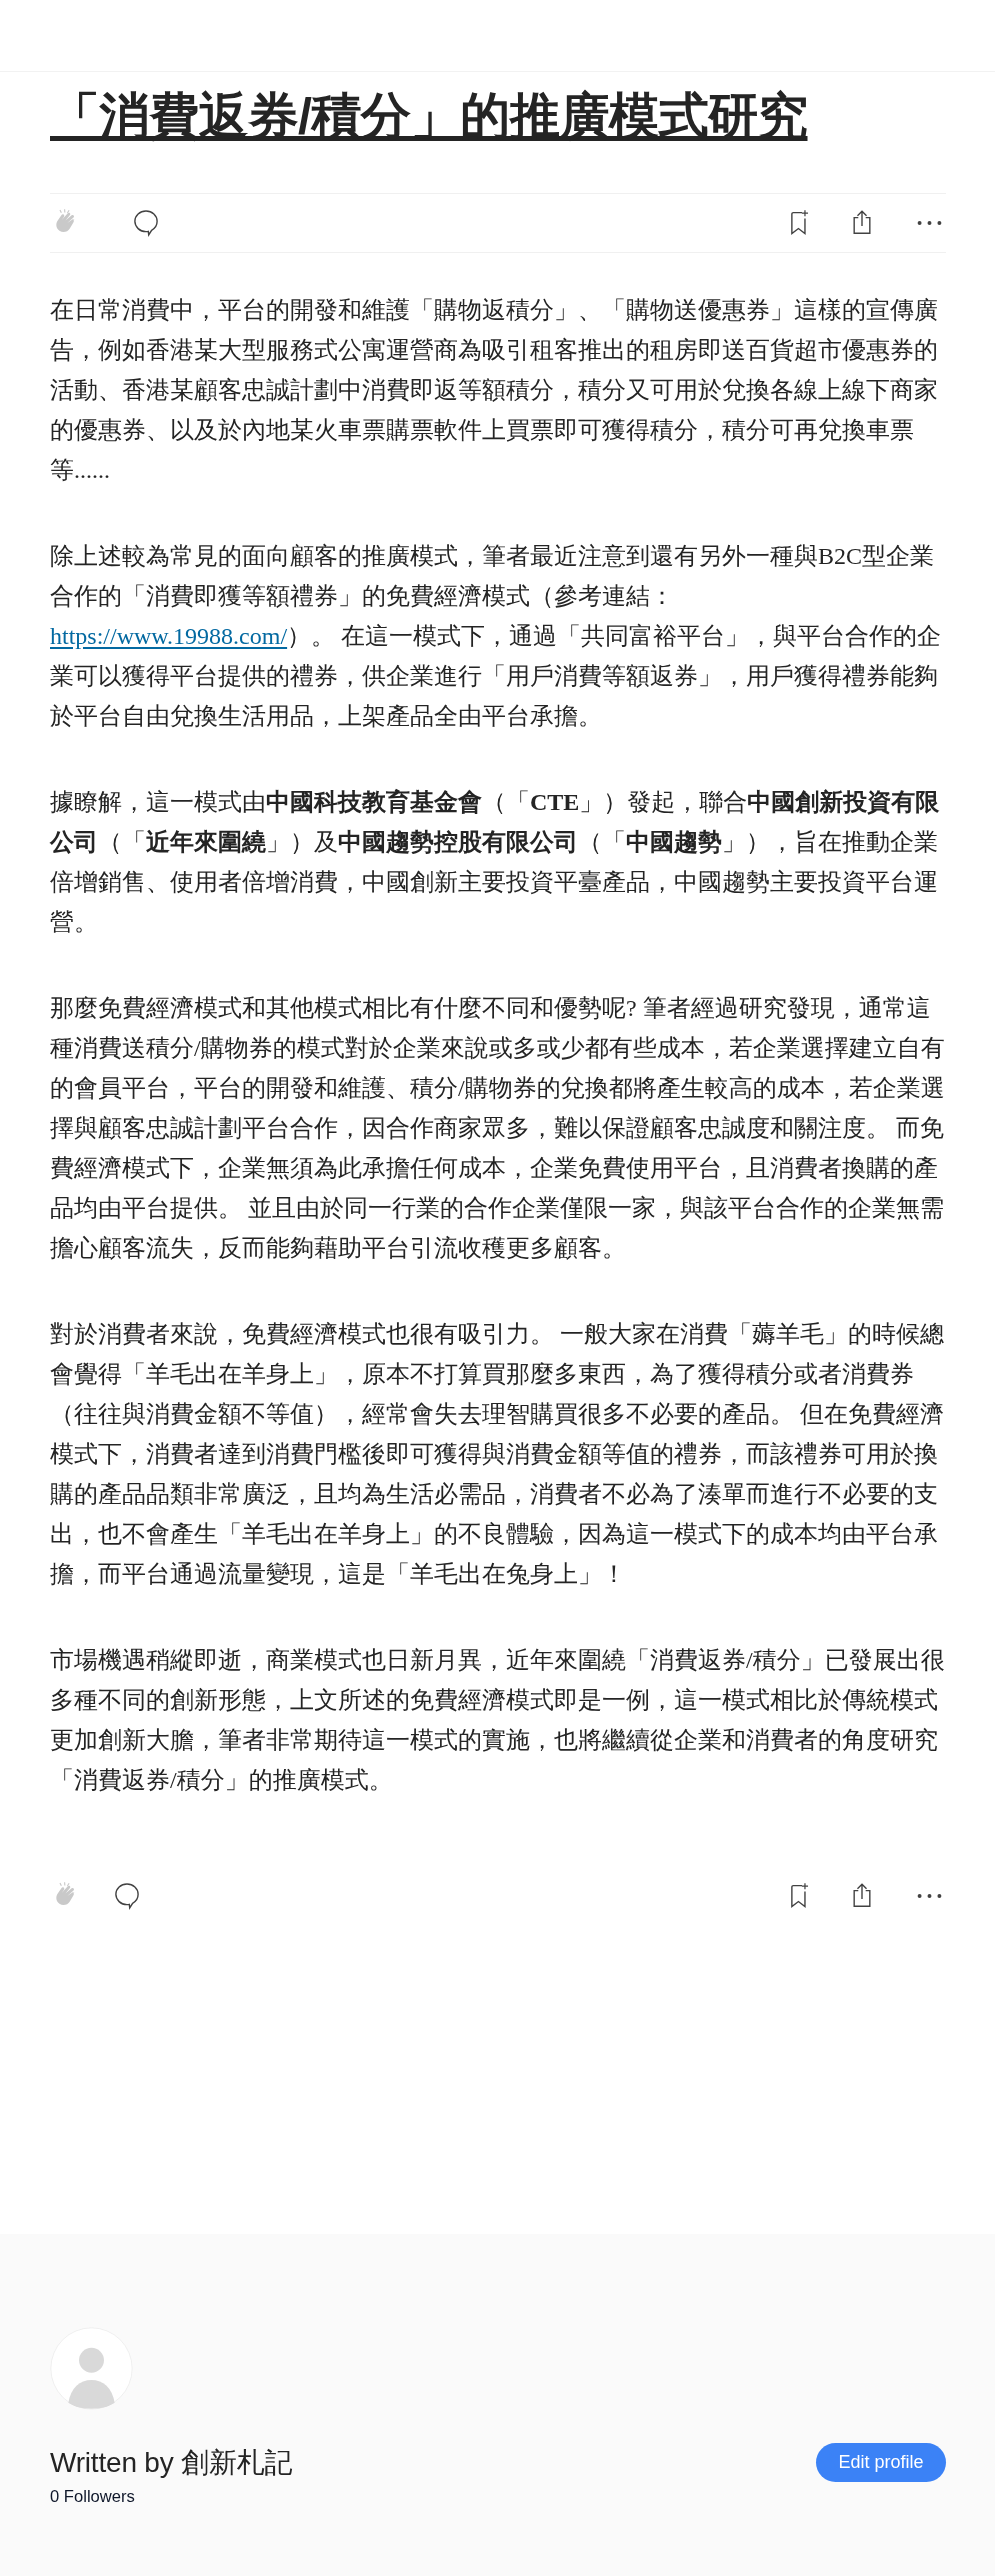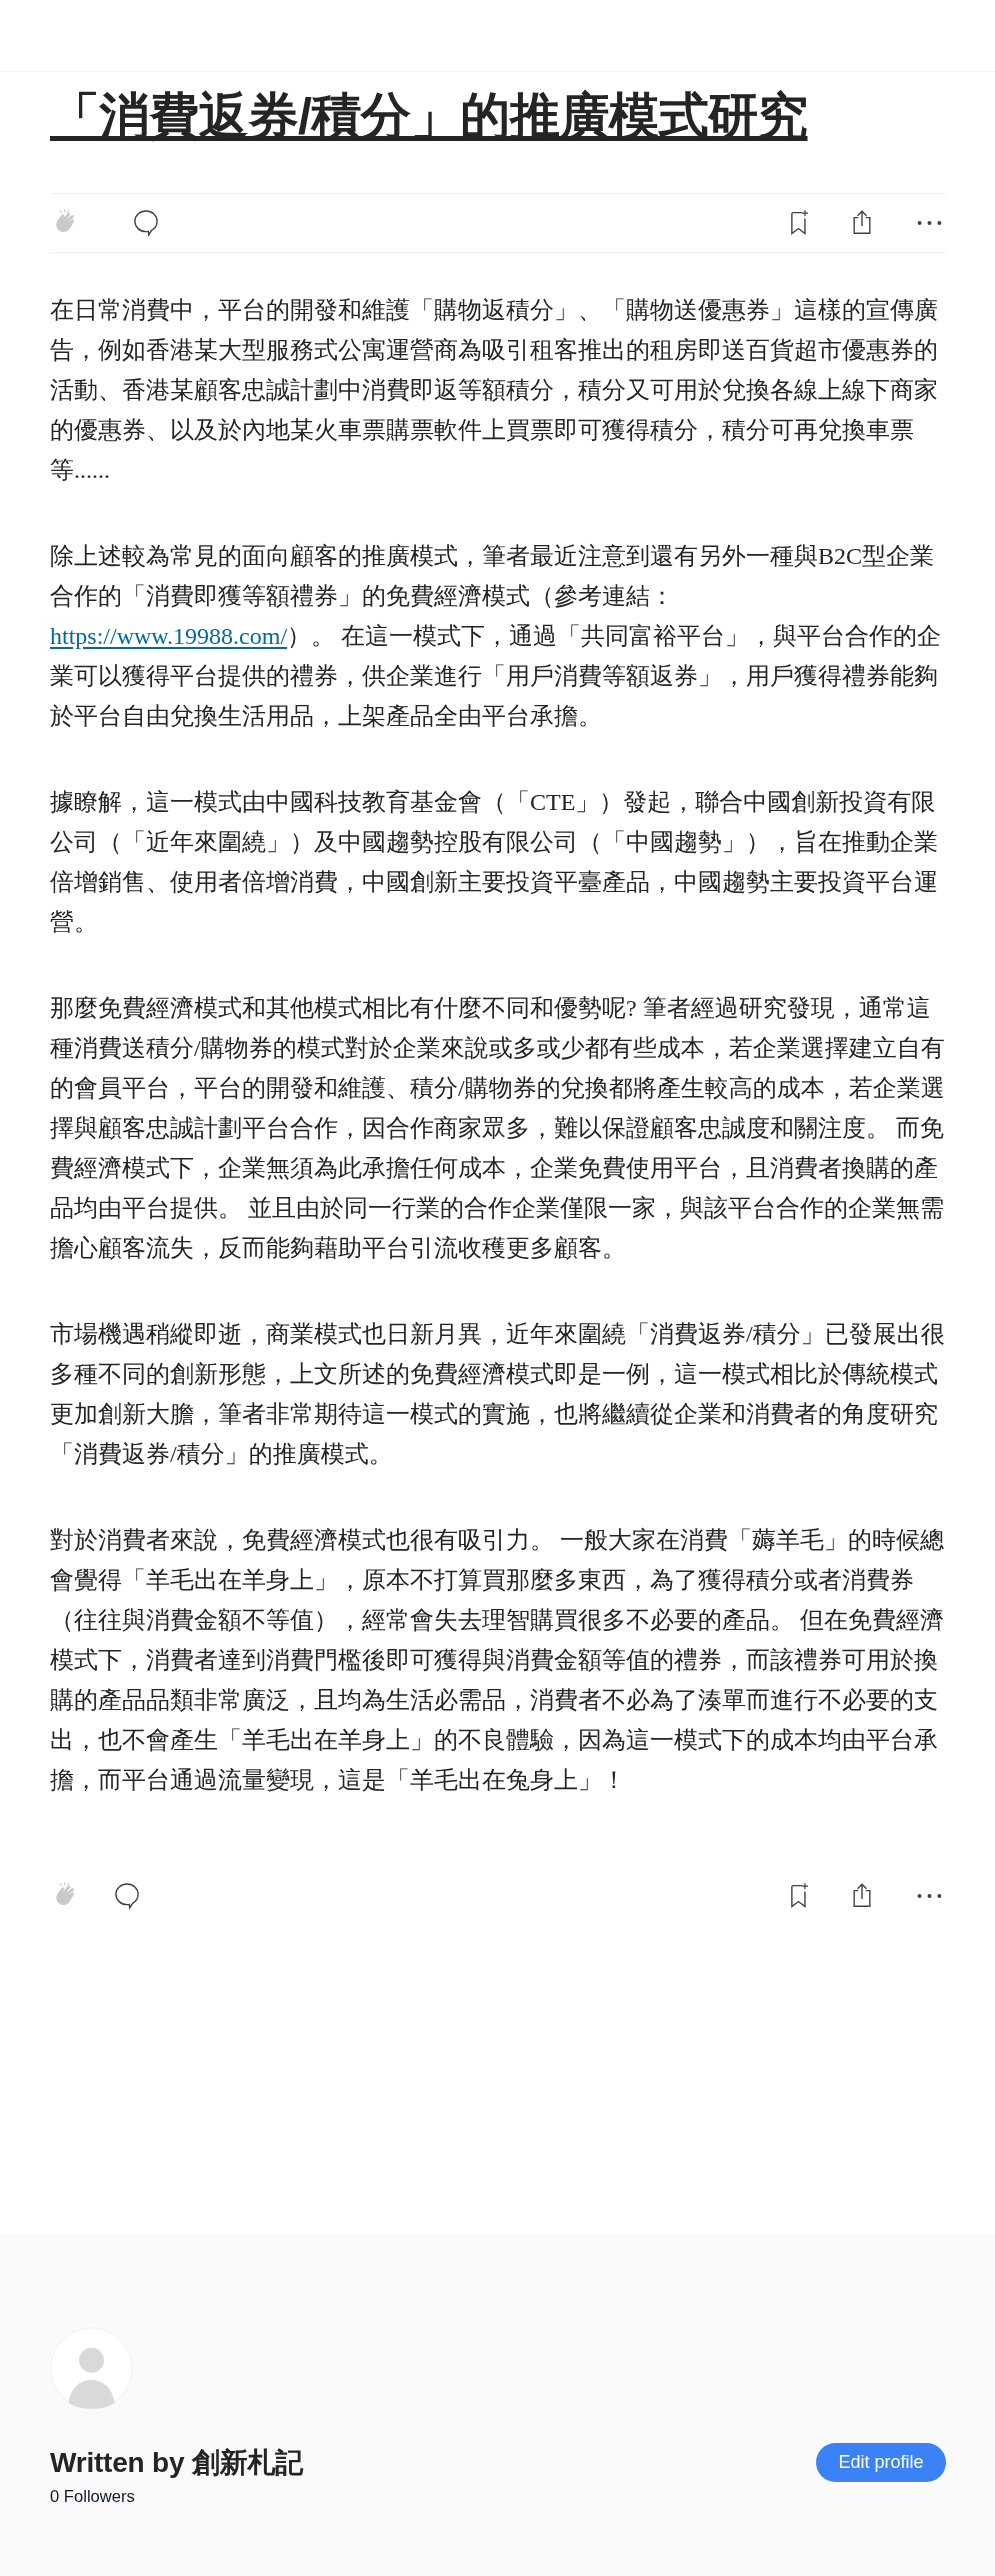--- a/index.html
+++ b/index.html
@@ -29,30 +29,30 @@
   .toolbar.bottom .tb-left{gap:31.5px;}
   .tb-right{margin-left:auto;display:flex;align-items:center;gap:37px;}
   .icon-btn{background:none;border:none;padding:0;margin:0;cursor:pointer;display:flex;align-items:center;}
   .article-body p{
     font-family:"Liberation Serif","DejaVu Serif",serif;
     font-size:24px;line-height:40px;color:#242424;
     margin:46px 0 0;text-align:left;
   }
   .article-body p:first-child{margin-top:37px;}
   .article-body a{color:#0369a1;text-underline-offset:2.5px;}
-  .article-body strong{font-weight:400;}
+  .article-body strong{font-weight:700;}
   .footer{
     margin-top:auto;height:342px;background:#fafafa;flex:none;
     box-sizing:border-box;padding:93px 50px 0;
   }
   .footer-avatar{
     width:83px;height:83px;border-radius:50%;overflow:hidden;cursor:pointer;flex:none;
   }
   .footer-row{display:flex;align-items:center;margin-top:33px;}
-  .written-by{font-size:28px;font-weight:700;color:#242424;letter-spacing:-0.2px;}
+  .written-by{font-size:28px;font-weight:400;color:#242424;letter-spacing:-0.2px;}
   .followers{font-size:16.6px;color:#0f172a;margin-top:5px;cursor:pointer;}
   .edit-btn{
     margin-left:auto;border:none;cursor:pointer;color:#ffffff;
     font-family:"Liberation Sans","DejaVu Sans",sans-serif;
     font-size:18px;border-radius:82px;padding:9px 22.4px;
   }
 </style>
 </head>
 <body>
 
@@ -106,22 +106,22 @@
           </svg>
         </button>
       </div>
     </div>
 
     <article class="article-body">
         <p><span>在日常消費中，平台的開發和維護「購物返積分」、「購物送優惠券」這樣的宣傳廣告，例如香港某大型服務式公寓運營商為吸引租客推出的租房即送百貨超市優惠券的活動、香港某顧客忠誠計劃中消費即返等額積分，積分又可用於兌換各線上線下商家的優惠券、以及於內地某火車票購票軟件上買票即可獲得積分，積分可再兌換車票等......</span></p>
         <p><span>除上述較為常見的面向顧客的推廣模式，筆者最近注意到還有另外一種與B2C型企業合作的「消費即獲等額禮券」的免費經濟模式（參考連結：</span><a href="#">https://www.19988.com/</a><span>）。 在這一模式下，通過「共同富裕平台」，與平台合作的企業可以獲得平台提供的禮券，供企業進行「用戶消費等額返券」，用戶獲得禮券能夠於平台自由兌換生活用品，上架產品全由平台承擔。</span></p>
         <p><span>據瞭解，這一模式由</span><strong>中國科技教育基金會</strong><span>（「</span><strong>CTE</strong><span>」）發起，聯合</span><strong>中國創新投資有限公司</strong><span>（「</span><strong>近年來圍繞</strong><span>」）及</span><strong>中國趨勢控股有限公司</strong><span>（「</span><strong>中國趨勢</strong><span>」），旨在推動企業倍增銷售、使用者倍增消費，中國創新主要投資平臺產品，中國趨勢主要投資平台運營。</span></p>
         <p><span>那麼免費經濟模式和其他模式相比有什麼不同和優勢呢? 筆者經過研究發現，通常這種消費送積分/購物券的模式對於企業來說或多或少都有些成本，若企業選擇建立自有的會員平台，平台的開發和維護、積分/購物券的兌換都將產生較高的成本，若企業選擇與顧客忠誠計劃平台合作，因合作商家眾多，難以保證顧客忠誠度和關注度。 而免費經濟模式下，企業無須為此承擔任何成本，企業免費使用平台，且消費者換購的產品均由平台提供。 並且由於同一行業的合作企業僅限一家，與該平台合作的企業無需擔心顧客流失，反而能夠藉助平台引流收穫更多顧客。</span></p>
+        <p><span>對於消費者來說，免費經濟模式也很有吸引力。 一般大家在消費「薅羊毛」的時候總會覺得「羊毛出在羊身上」，原本不打算買那麼多東西，為了獲得積分或者消費券（往往與消費金額不等值），經常會失去理智購買很多不必要的產品。 但在免費經濟模式下，消費者達到消費門檻後即可獲得與消費金額等值的禮券，而該禮券可用於換購的產品品類非常廣泛，且均為生活必需品，消費者不必為了湊單而進行不必要的支出，也不會產生「羊毛出在羊身上」的不良體驗，因為這一模式下的成本均由平台承擔，而平台通過流量變現，這是「羊毛出在兔身上」！</span></p>
         <p><span>市場機遇稍縱即逝，商業模式也日新月異，近年來圍繞「消費返券/積分」已發展出很多種不同的創新形態，上文所述的免費經濟模式即是一例，這一模式相比於傳統模式更加創新大膽，筆者非常期待這一模式的實施，也將繼續從企業和消費者的角度研究「消費返券/積分」的推廣模式。</span></p>
-        <p><span>對於消費者來說，免費經濟模式也很有吸引力。 一般大家在消費「薅羊毛」的時候總會覺得「羊毛出在羊身上」，原本不打算買那麼多東西，為了獲得積分或者消費券（往往與消費金額不等值），經常會失去理智購買很多不必要的產品。 但在免費經濟模式下，消費者達到消費門檻後即可獲得與消費金額等值的禮券，而該禮券可用於換購的產品品類非常廣泛，且均為生活必需品，消費者不必為了湊單而進行不必要的支出，也不會產生「羊毛出在羊身上」的不良體驗，因為這一模式下的成本均由平台承擔，而平台通過流量變現，這是「羊毛出在兔身上」！</span></p>
       </article>
 
     <div class="toolbar bottom">
       <div class="tb-left">
         <button class="icon-btn" aria-label="clap">
           <svg width="31" height="31" viewBox="0 0 36 36">
             <g fill="#c9c9c9">
               <path d="M12.2 3.2l1.6 3.3-1.2.6-1.6-3.3 1.2-.6z"></path>
               <path d="M17.6 2.6l.3 3.7-1.3.1-.3-3.7 1.3-.1z"></path>
               <path d="M22.7 4.2l-1.9 3.2-1.1-.7 1.9-3.2 1.1.7z"></path>

